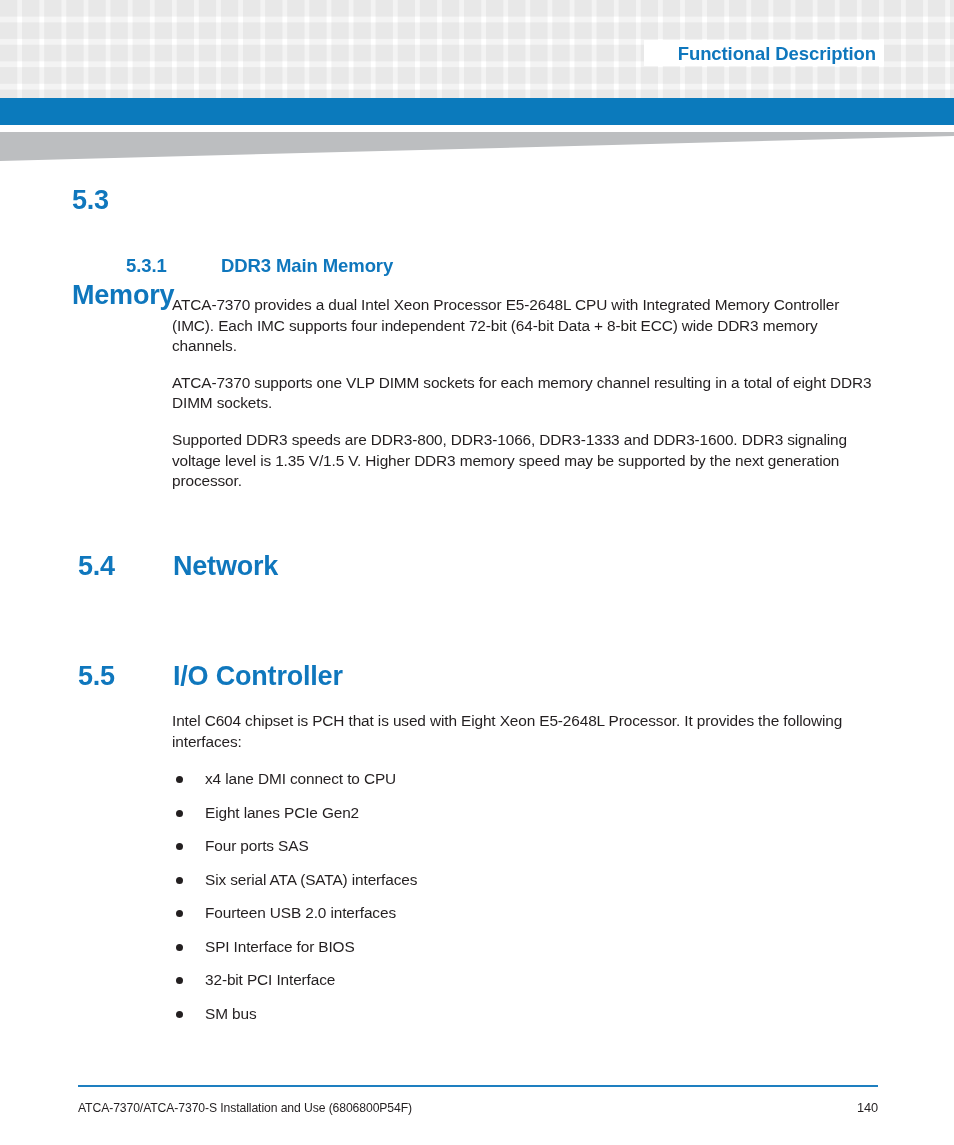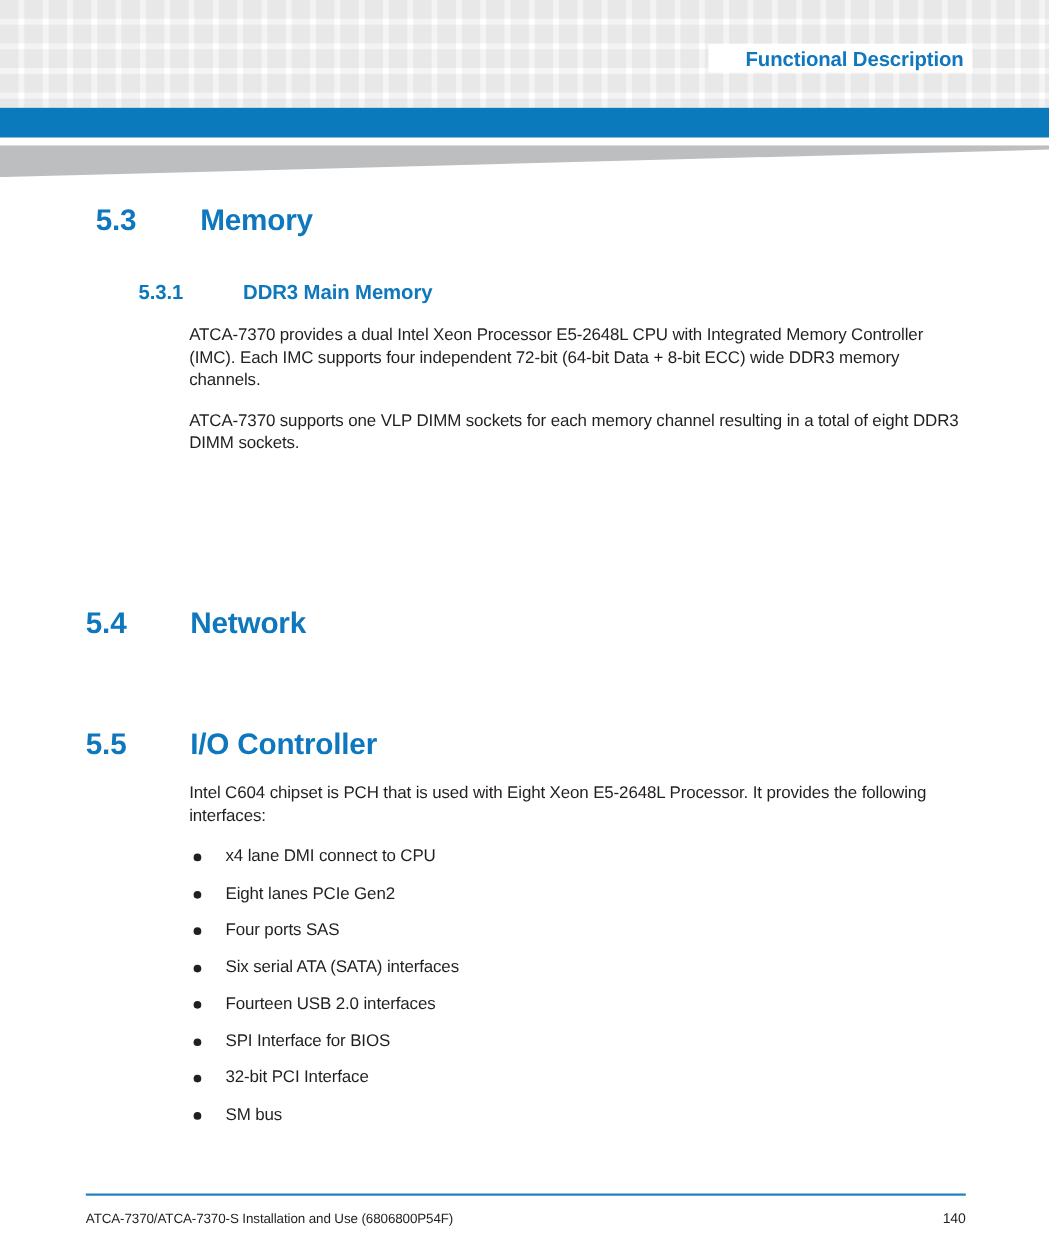--- a/index.html
+++ b/index.html
@@ -101,21 +101,21 @@
     font-weight: bold;
     color: #0f77bd;
     letter-spacing: -0.1px;
   }
   h2.sec-h2 .num {
     width: 95px;
     flex: 0 0 95px;
     margin-left: 48px;
   }
 
-  .sec-3-h1 { position: absolute; left: 87px; top: 24px; }
+  .sec-3-h1 { position: absolute; left: 72px; top: 24px; flex-direction: column; }
   .sec-3-1-h2 { position: absolute; left: 78px; top: 94px; }
 
   .body-block {
     position: absolute;
     left: 172px;
     width: 712px;
   }
   p.para {
     margin: 0 0 16px 0;
     font-size: 15.4px;
@@ -202,20 +202,21 @@
   </h1>
 
   <h2 class="sec-h2 sec-3-1-h2">
     <span class="num">5.3.1</span>
     <span class="txt">DDR3 Main Memory</span>
   </h2>
 
   <div class="body-block" style="top:134px;">
     <p class="para">ATCA-7370 provides a dual Intel Xeon Processor E5-2648L CPU with Integrated Memory Controller (IMC). Each IMC supports four independent 72-bit (64-bit Data + 8-bit ECC) wide DDR3 memory channels.</p>
     <p class="para">ATCA-7370 supports one VLP DIMM sockets for each memory channel resulting in a total of eight DDR3 DIMM sockets.</p>
+    <p class="para">Supported DDR3 speeds are DDR3-800, DDR3-1066, DDR3-1333 and DDR3-1600. DDR3 signaling voltage level is 1.35 V/1.5 V. Higher DDR3 memory speed may be supported by the next generation processor.</p>
   </div>
 
   <h1 class="sec-h1 sec-4-h1">
     <span class="num">5.4</span>
     <span class="txt">Network</span>
   </h1>
 
   <h1 class="sec-h1 sec-5-h1">
     <span class="num">5.5</span>
     <span class="txt">I/O Controller</span>

